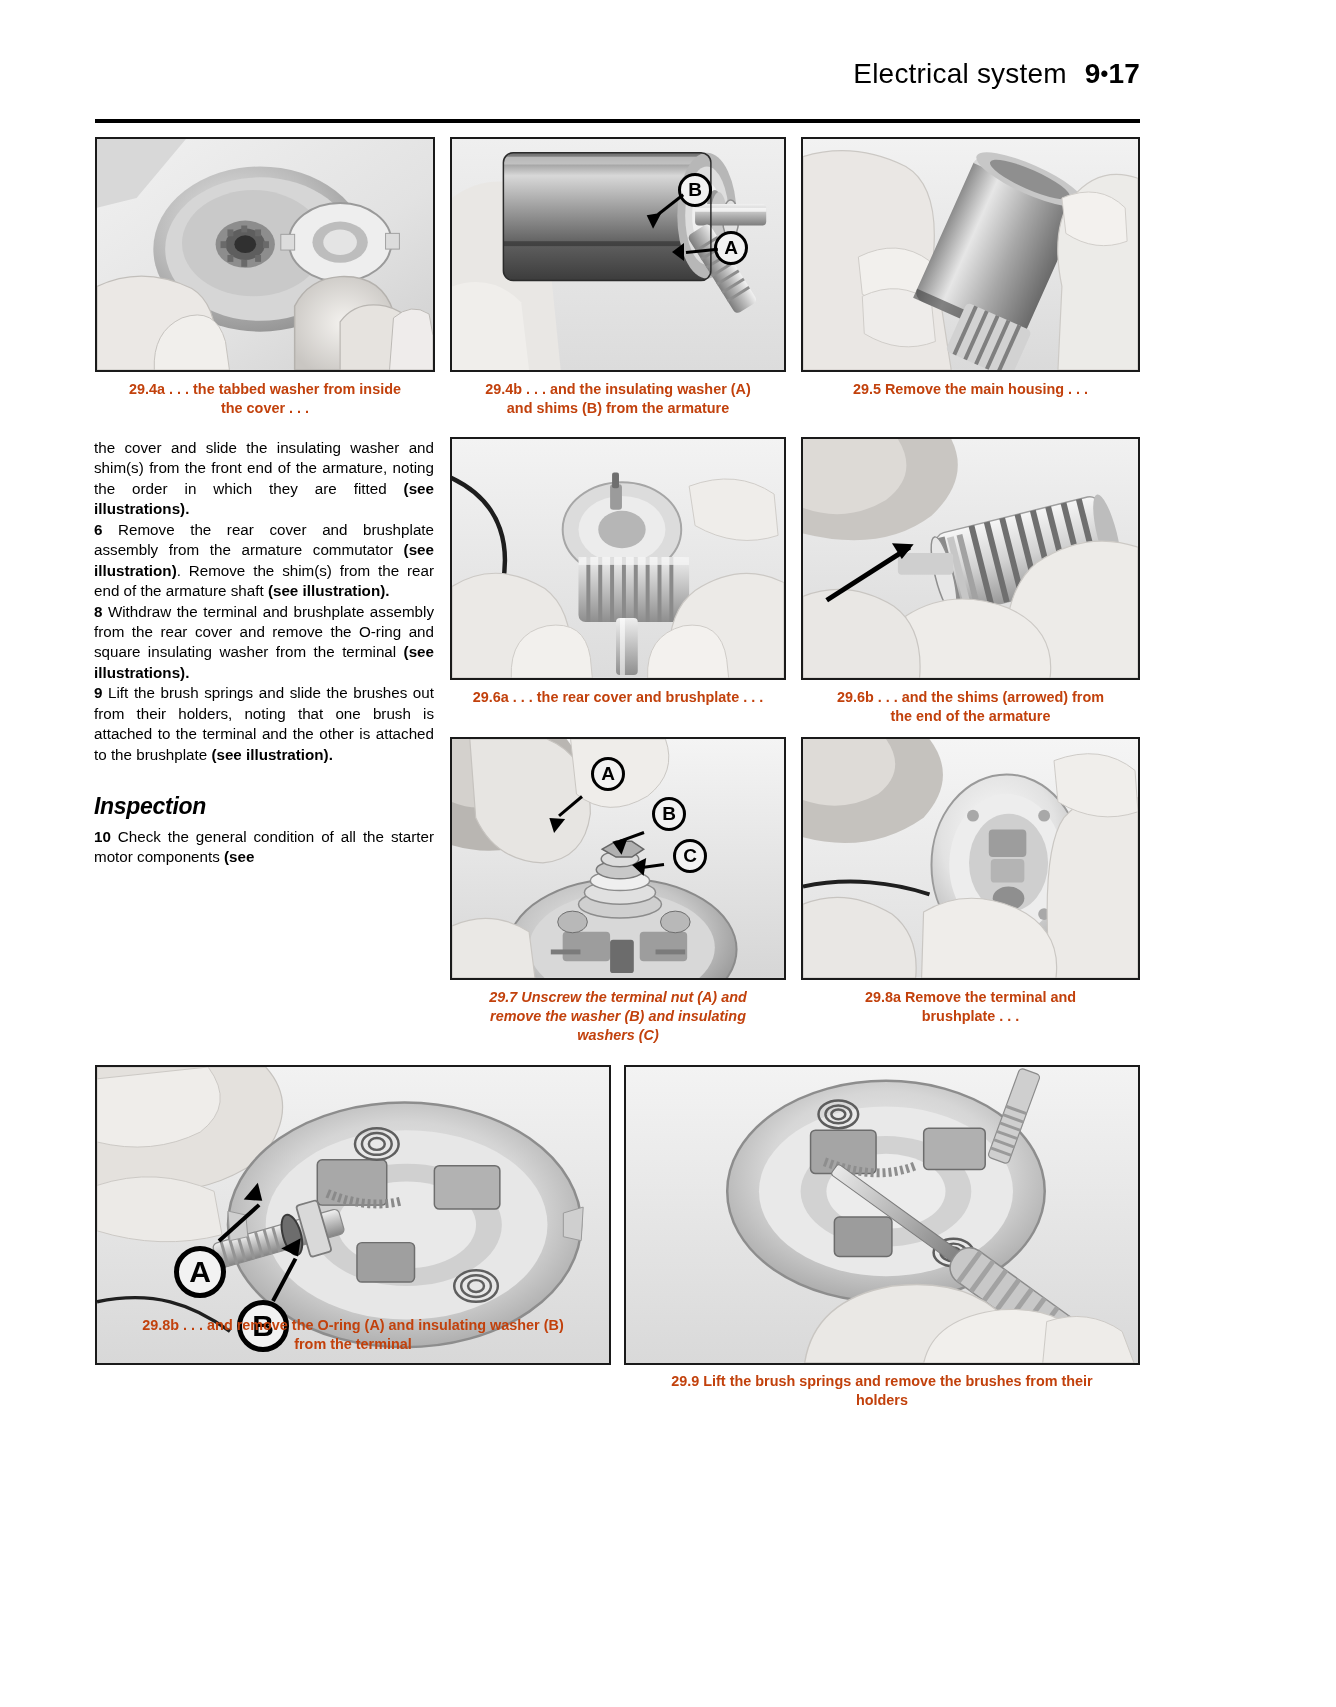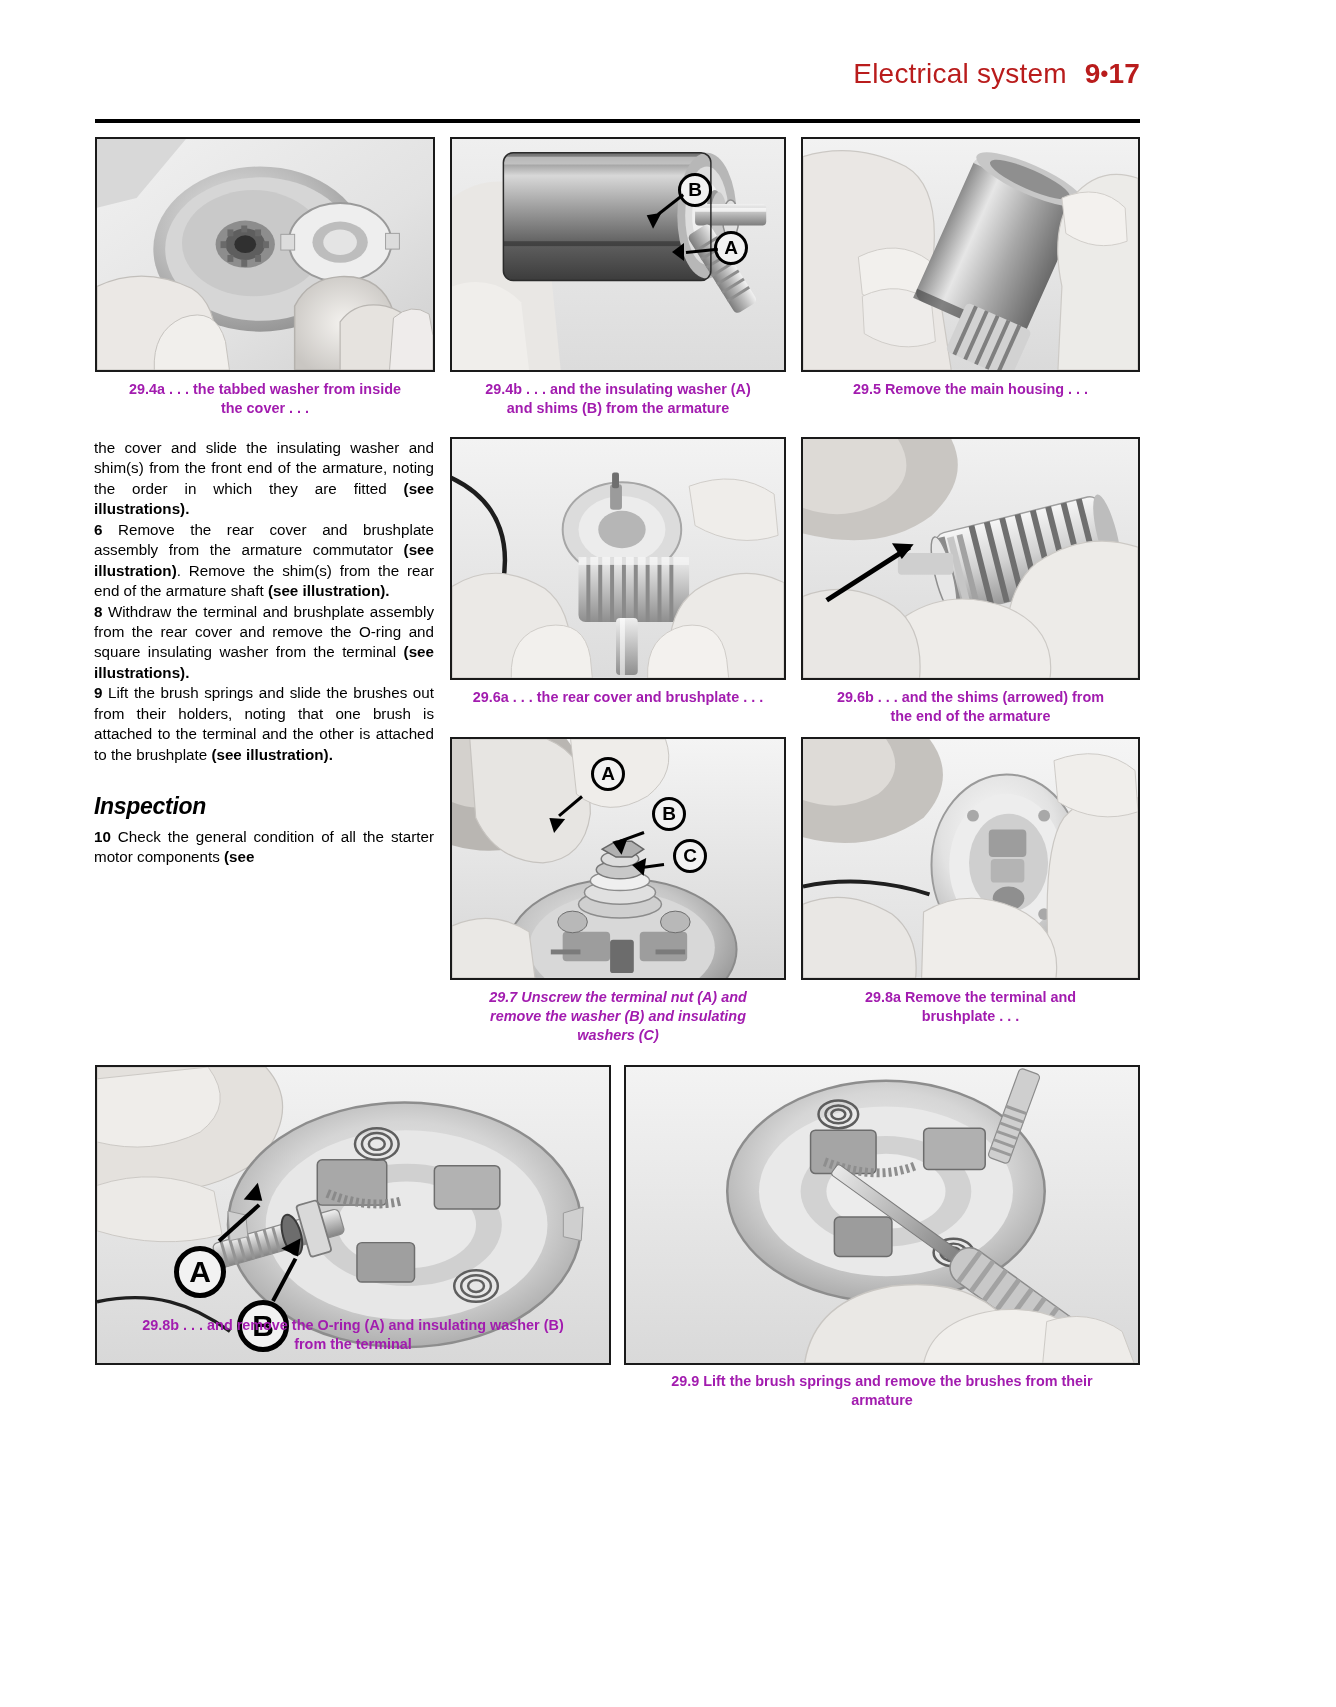--- a/index.html
+++ b/index.html
@@ -26,21 +26,21 @@
   
   .header {
     position: absolute;
     left: 95px;
     top: 58px;
     width: 1045px;
     text-align: right;
     font-size: 28px;
     font-weight: 400;
     letter-spacing: 0.2px;
-    color: #b91c1c;
+    color: #000000;
   }
   .header .pageno {
     font-weight: 700;
     margin-left: 10px;
   }
   .header .dot {
     font-size: 22px;
     vertical-align: 2px;
   }
   .rule {
@@ -61,21 +61,21 @@
     box-sizing: border-box;
   }
 
   
   .caption {
     position: absolute;
     font-size: 14.4px;
     font-weight: 700;
     line-height: 1.32;
     text-align: center;
-    color: #a21caf;
+    color: #c2410c;
   }
 
   
   .bodycol {
     position: absolute;
     left: 94px;
     top: 438px;
     width: 340px;
     font-size: 15.2px;
     line-height: 1.345;
@@ -698,21 +698,21 @@
         </g>
       </g>
 
       <path d="M180,300 Q190,236 268,222 Q352,212 392,266 L404,300 Z" fill="#eae8e5" stroke="#c9c6c2" stroke-width="1.4"></path>
       <path d="M300,300 Q310,254 378,246 Q444,242 466,286 L470,300 Z" fill="#f1efec" stroke="#ccc9c5" stroke-width="1.2"></path>
       <path d="M420,300 L424,258 Q466,244 500,268 L512,300 Z" fill="#eeece9" stroke="#ccc9c5" stroke-width="1"></path>
     </svg>
   </div>
   <div class="caption" style="left:624px; top:1372px; width:516px;">
     <span>29.9  Lift the brush springs and remove the brushes from their</span><br>
-    <span>armature</span>
+    <span>holders</span>
   </div>
 
   <div class="bodycol">
     <p id="p0"><span>the cover and slide the insulating washer and shim(s) from the front end of the armature, noting the order in which they are fitted </span><b>(see illustrations).</b></p>
     <p id="p2"><span class="num">6 </span><span>Remove the rear cover and brushplate assembly from the armature commutator </span><b>(see illustration)</b><span>. Remove the shim(s) from the rear end of the armature shaft </span><b>(see illustration).</b></p>
     <p id="p4"><span class="num">8 </span><span>Withdraw the terminal and brushplate assembly from the rear cover and remove the O-ring and square insulating washer from the terminal </span><b>(see illustrations).</b></p>
     <p id="p5"><span class="num">9 </span><span>Lift the brush springs and slide the brushes out from their holders, noting that one brush is attached to the terminal and the other is attached to the brushplate </span><b>(see illustration).</b></p>
     <h2 class="inspection">Inspection</h2>
     <p id="p6"><span class="num">10 </span><span>Check the general condition of all the starter motor components </span><b>(see</b></p>
   </div>

